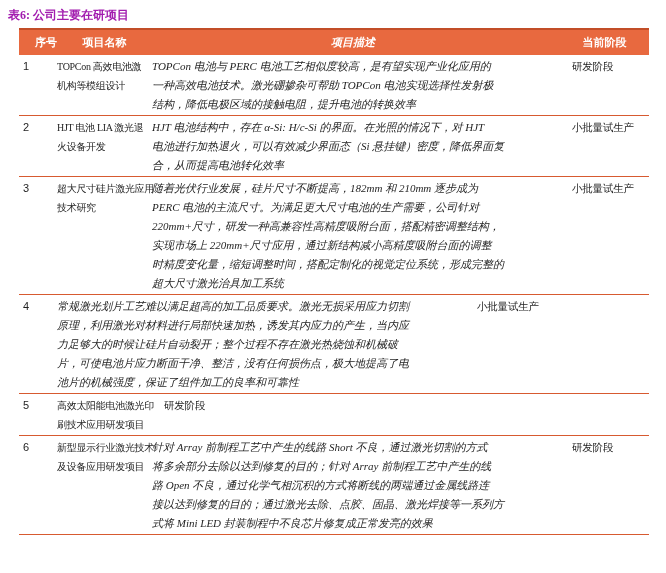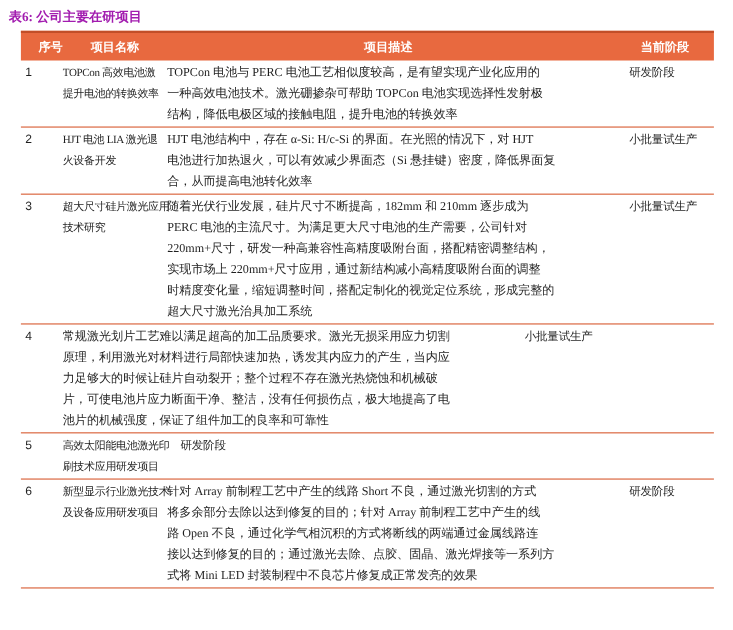--- a/index.html
+++ b/index.html
@@ -25,21 +25,21 @@
     color:#ffffff;font-weight:bold;font-size:11px;
   }
   .row{
     display:flex;align-items:flex-start;
     padding:2px 0 1px 0;
     border-bottom:1px solid #D75A30;
     line-height:19px;
   }
   .c-no{width:38px;flex:0 0 38px;box-sizing:border-box;padding-left:4px;}
   .c-name{width:95px;flex:0 0 95px;box-sizing:border-box;}
-  .c-desc{width:408px;flex:0 0 408px;box-sizing:border-box;padding-right:6px;}
+  .c-desc{width:408px;flex:0 0 408px;box-sizing:border-box;padding-right:6px;font-style:italic;}
   .c-stage{width:89px;flex:0 0 89px;box-sizing:border-box;}
   .thead .c-no{text-align:right;padding-left:0;}
   .thead .c-name{text-align:center;}
   .thead .c-desc{text-align:center;}
   .thead .c-stage{text-align:center;}
   .cell-no{
     font-family:"Liberation Sans","DejaVu Sans",sans-serif;
     font-size:11px;
   }
   .cell-name{
@@ -66,21 +66,21 @@
     <div class="thead">
       <div class="c-no">序号</div>
       <div class="c-name">项目名称</div>
       <div class="c-desc">项目描述</div>
       <div class="c-stage">当前阶段</div>
     </div>
 
     <div class="row">
       <div class="c-no cell-no">1</div>
       <div class="c-name cell-name">TOPCon 高效电池激
-提升电池的转换效率</div>
+机构等模组设计</div>
       <div class="c-desc cell-desc">TOPCon 电池与 PERC 电池工艺相似度较高，是有望实现产业化应用的
 一种高效电池技术。激光硼掺杂可帮助 TOPCon 电池实现选择性发射极
 结构，降低电极区域的接触电阻，提升电池的转换效率</div>
       <div class="c-stage cell-stage">研发阶段</div>
     </div>
 
     <div class="row">
       <div class="c-no cell-no">2</div>
       <div class="c-name cell-name">HJT 电池 LIA 激光退
 火设备开发</div>

